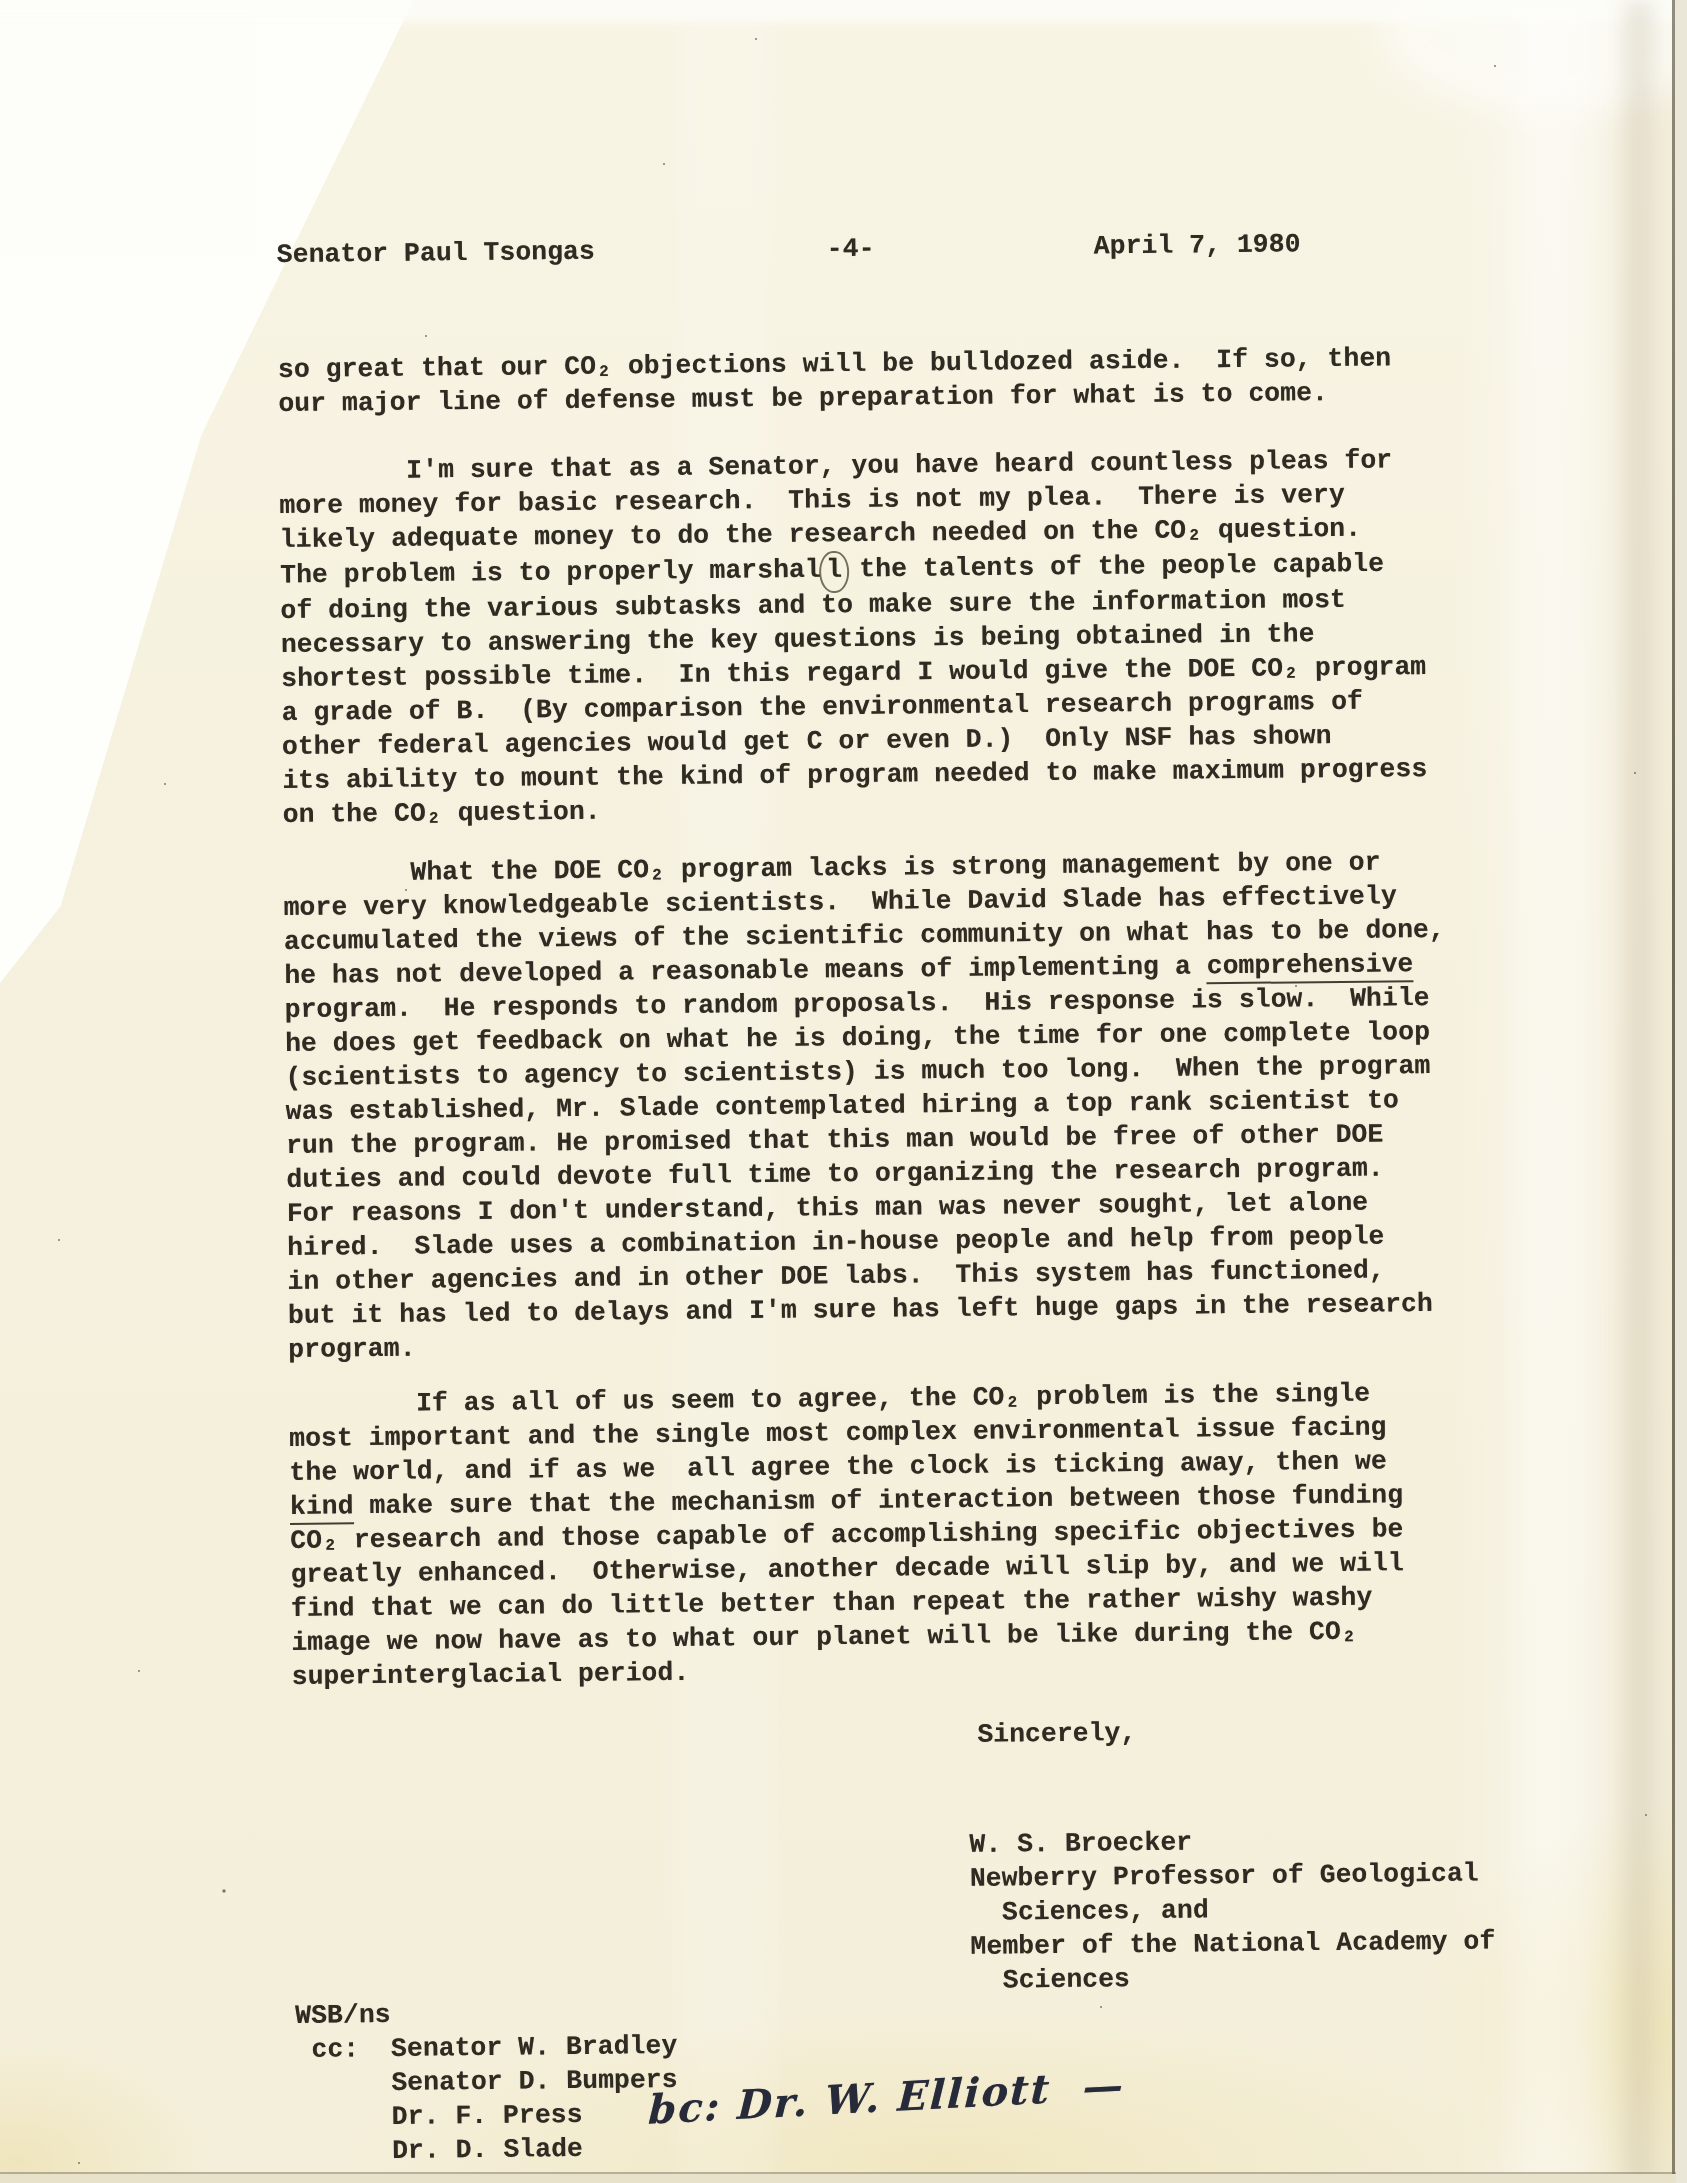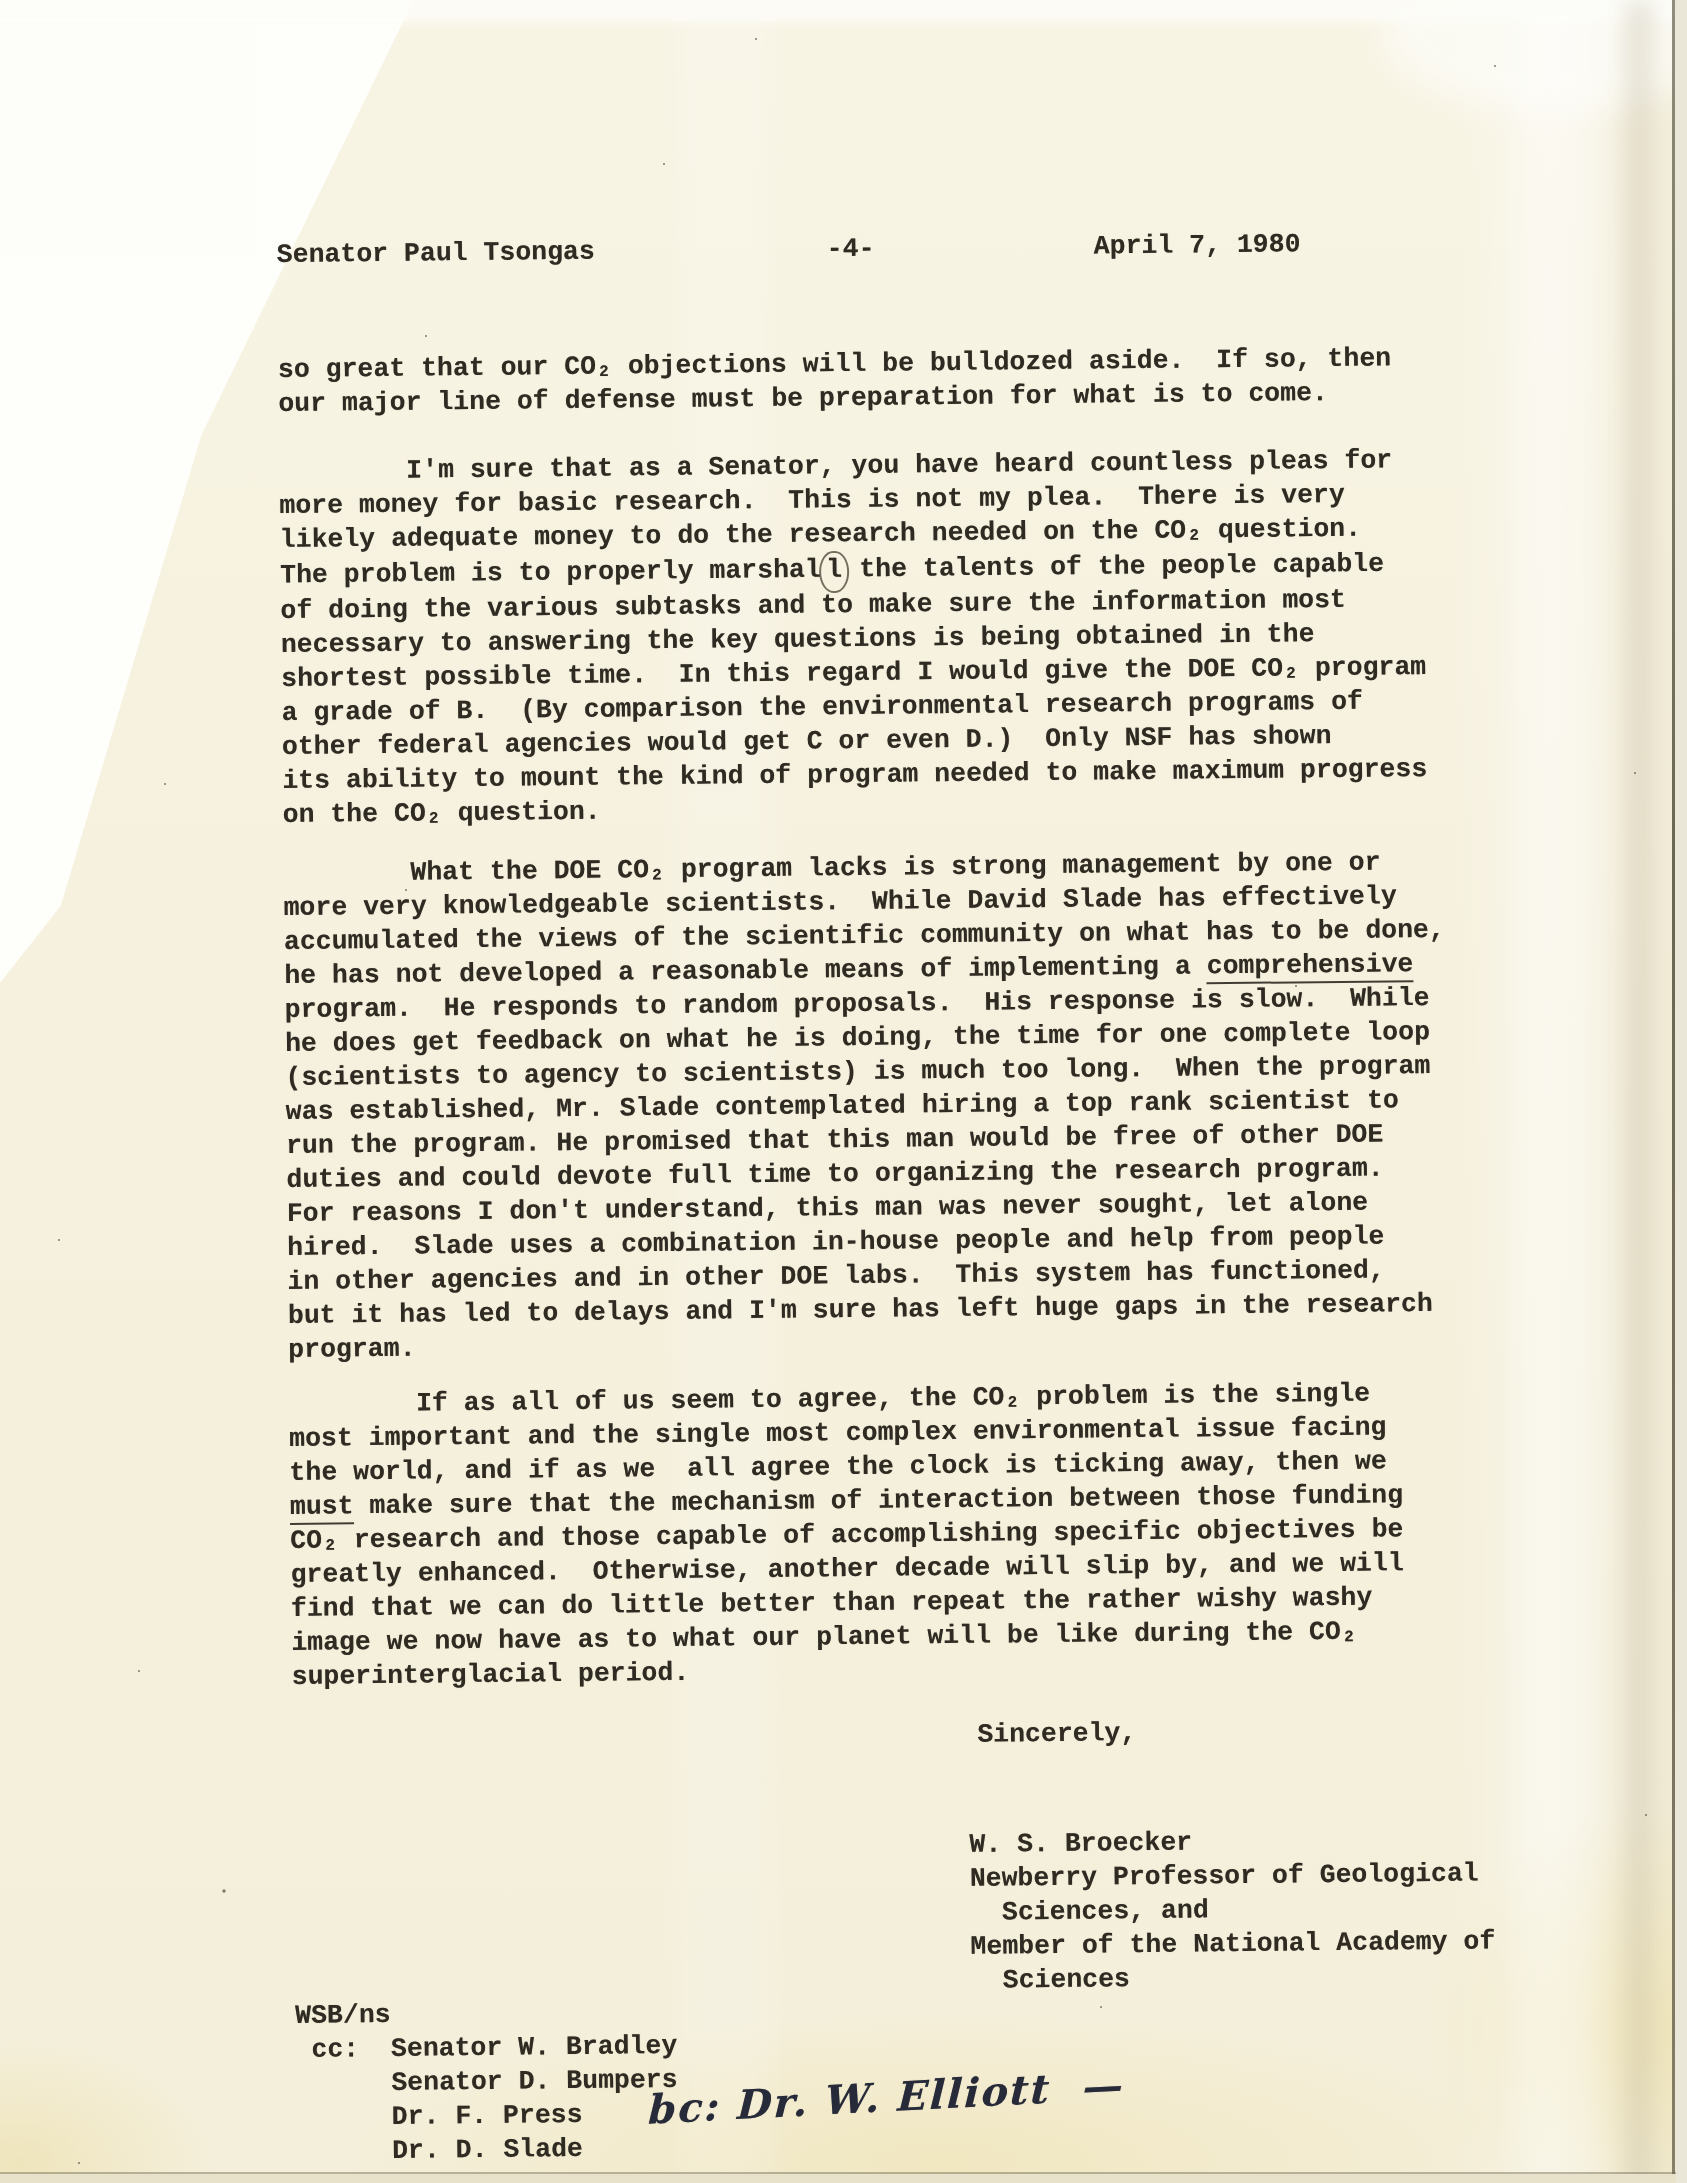--- a/index.html
+++ b/index.html
@@ -120,21 +120,21 @@
       <div class="line">hired.  Slade uses a combination in-house people and help from people</div>
       <div class="line">in other agencies and in other DOE labs.  This system has functioned,</div>
       <div class="line">but it has led to delays and I'm sure has left huge gaps in the research</div>
       <div class="line">program.</div>
     </div>
 
     <div class="para" style="top:1388px">
       <div class="line">        If as all of us seem to agree, the CO₂ problem is the single</div>
       <div class="line">most important and the single most complex environmental issue facing</div>
       <div class="line">the world, and if as we  all agree the clock is ticking away, then we</div>
-      <div class="line"><span class="u">must</span><span> make sure that the mechanism of interaction between those funding</span></div>
+      <div class="line"><span class="u">kind</span><span> make sure that the mechanism of interaction between those funding</span></div>
       <div class="line">CO₂ research and those capable of accomplishing specific objectives be</div>
       <div class="line">greatly enhanced.  Otherwise, another decade will slip by, and we will</div>
       <div class="line">find that we can do little better than repeat the rather wishy washy</div>
       <div class="line">image we now have as to what our planet will be like during the CO₂</div>
       <div class="line">superinterglacial period.</div>
     </div>
 
     <div class="closing">Sincerely,</div>
 
     <div class="sig">

